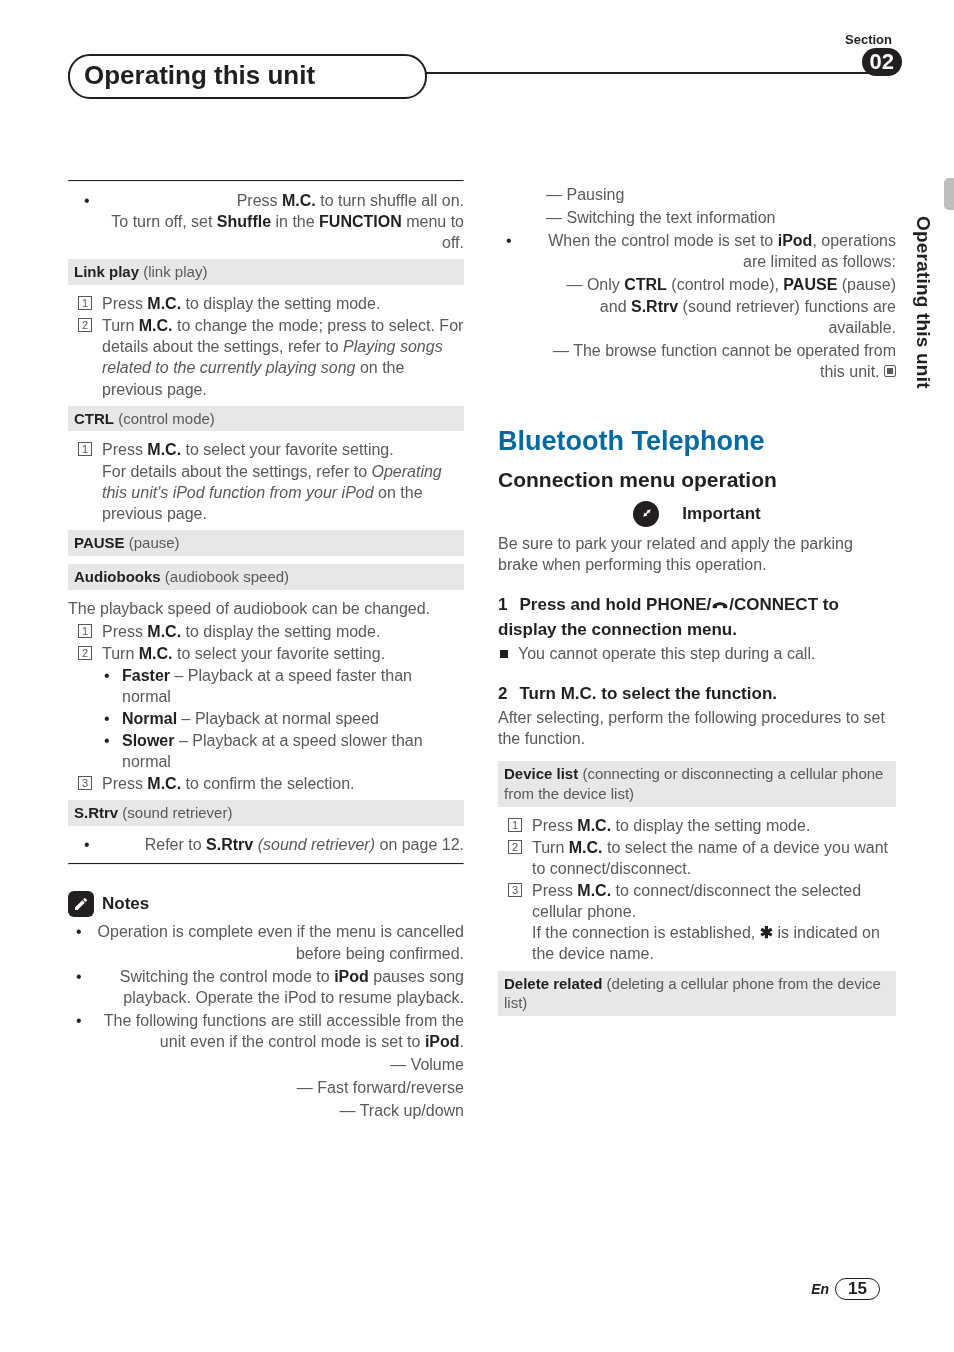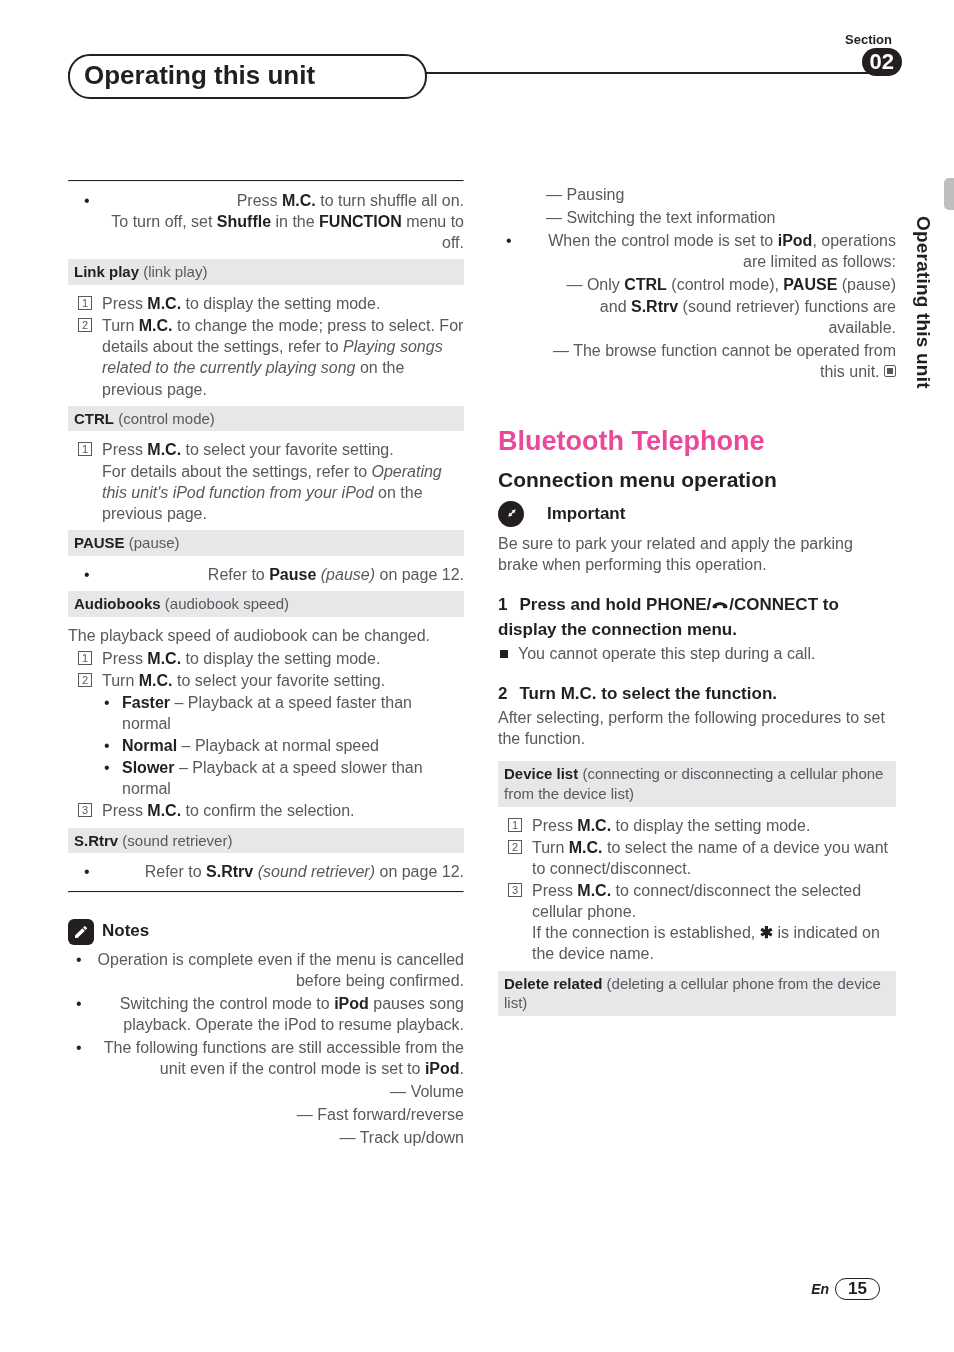--- a/index.html
+++ b/index.html
@@ -134,23 +134,23 @@
   .sub-bul > li::before { content:"•"; position:absolute; left:-18px; top:0; color:#231f20;}
   .b { font-weight: 700; color:#231f20;}
   .i { font-style: italic; }
   .notes-head { display: flex; align-items: center; gap: 8px; margin: 26px 0 4px 0;}
   .pencil-icon {
     width: 26px; height: 26px; background:#231f20; border-radius: 6px;
     display:flex; align-items:center; justify-content:center;
   }
   .pencil-icon svg { fill:#fff; }
   .notes-title { font-weight: 700; font-size: 17px; color:#231f20;}
-  .h1 { font-size: 27px; font-weight: 800; color:#ec4899; margin: 42px 0 4px 0;}
+  .h1 { font-size: 27px; font-weight: 800; color:#0369a1; margin: 42px 0 4px 0;}
   .h2 { font-size: 21px; font-weight: 800; color:#231f20; margin: 6px 0 6px 0;}
-  .important-row { display:flex; align-items:center; gap:23px; margin: 8px 0 6px 0;}
+  .important-row { display:flex; align-items:center; gap:23px; margin: 8px 0 6px 0; justify-content: center;}
   .imp-icon { width:26px; height:26px; background:#231f20; border-radius:50%; display:flex; align-items:center; justify-content:center;}
   .imp-icon svg { fill:#fff;}
   .imp-label { font-weight:700; font-size:17px; color:#231f20;}
   .step { margin: 18px 0 2px 0;}
   .step .num { font-weight:800; font-size:17px; color:#231f20; margin-right:12px;}
   .step-title { font-weight:800; font-size:17px; color:#231f20; display:inline;}
   .footnote { position:absolute; right:74px; bottom:52px; display:flex; align-items:center; gap:6px;}
   .footnote .lang { font-style: italic; font-weight:700; font-size:14px;}
   .page-pill { border:1.5px solid #231f20; border-radius: 14px; padding: 0 12px; font-weight:700; font-size:17px;}
   .stop-sq { display:inline-block; border:1.5px solid #58595b; width:10px; height:10px; position:relative; top:0px; border-radius:2px;}
@@ -189,23 +189,20 @@
         <div><span class="nbox">1</span><span>Press </span><span class="b">M.C.</span><span> to display the setting mode.</span></div>
         <div><span class="nbox">2</span><span>Turn </span><span class="b">M.C.</span><span> to change the mode; press to select. For details about the settings, refer to </span><span class="i">Playing songs related to the currently playing song</span><span> on the previous page.</span></div>
       </div>
 
       <div class="setting-head"><b>CTRL</b><span> (control mode)</span></div>
       <div class="numlist">
         <div><span class="nbox">1</span><span>Press </span><span class="b">M.C.</span><span> to select your favorite setting.</span><br><span>For details about the settings, refer to </span><span class="i">Operating this unit's iPod function from your iPod</span><span> on the previous page.</span></div>
       </div>
 
       <div class="setting-head"><b>PAUSE</b><span> (pause)</span></div>
-      <ul class="bul" style="margin-top:4px; margin-bottom:6px;">
-        <li><span>Refer to </span><span class="b">Pause</span><span class="i"> (pause)</span><span> on page 12.</span></li>
-      </ul>
 
       <div class="setting-head"><b>Audiobooks</b><span> (audiobook speed)</span></div>
       <div style="margin:2px 0 2px 0;">The playback speed of audiobook can be changed.</div>
       <div class="numlist">
         <div><span class="nbox">1</span><span>Press </span><span class="b">M.C.</span><span> to display the setting mode.</span></div>
         <div><span class="nbox">2</span><span>Turn </span><span class="b">M.C.</span><span> to select your favorite setting.</span></div>
       </div>
       <ul class="sub-bul">
         <li><span class="b">Faster</span><span> – Playback at a speed faster than normal</span></li>
         <li><span class="b">Normal</span><span> – Playback at normal speed</span></li>

